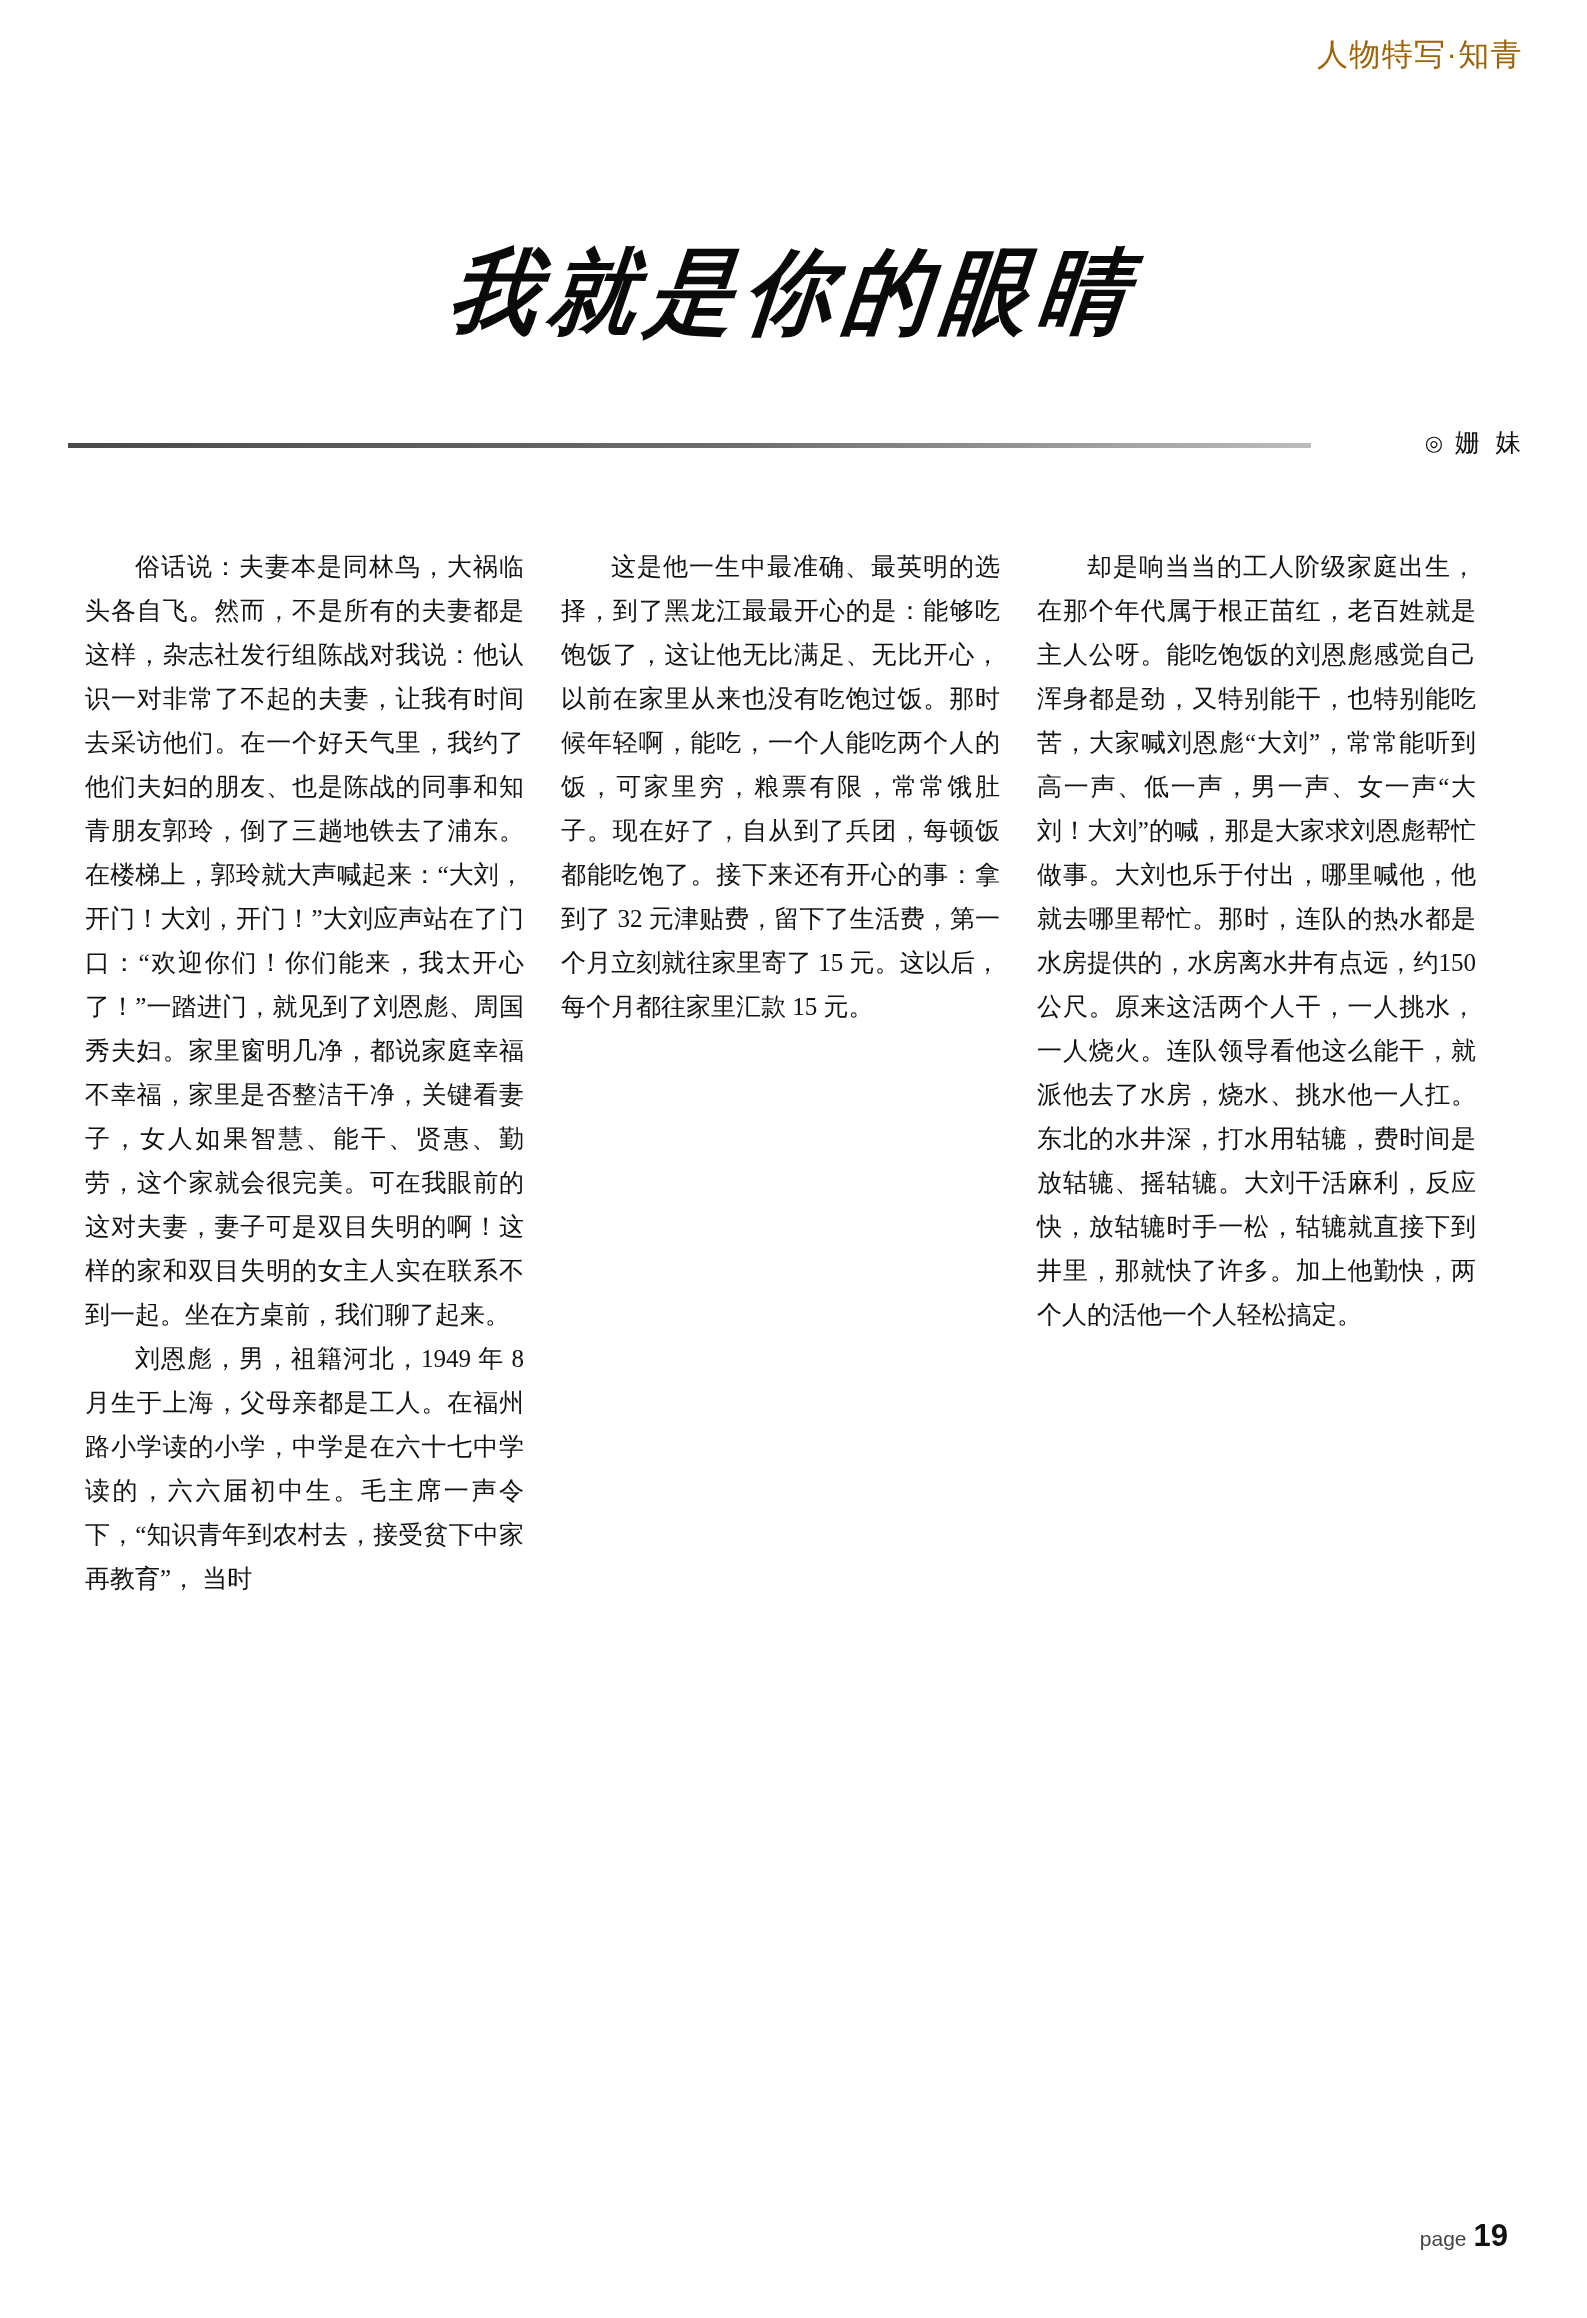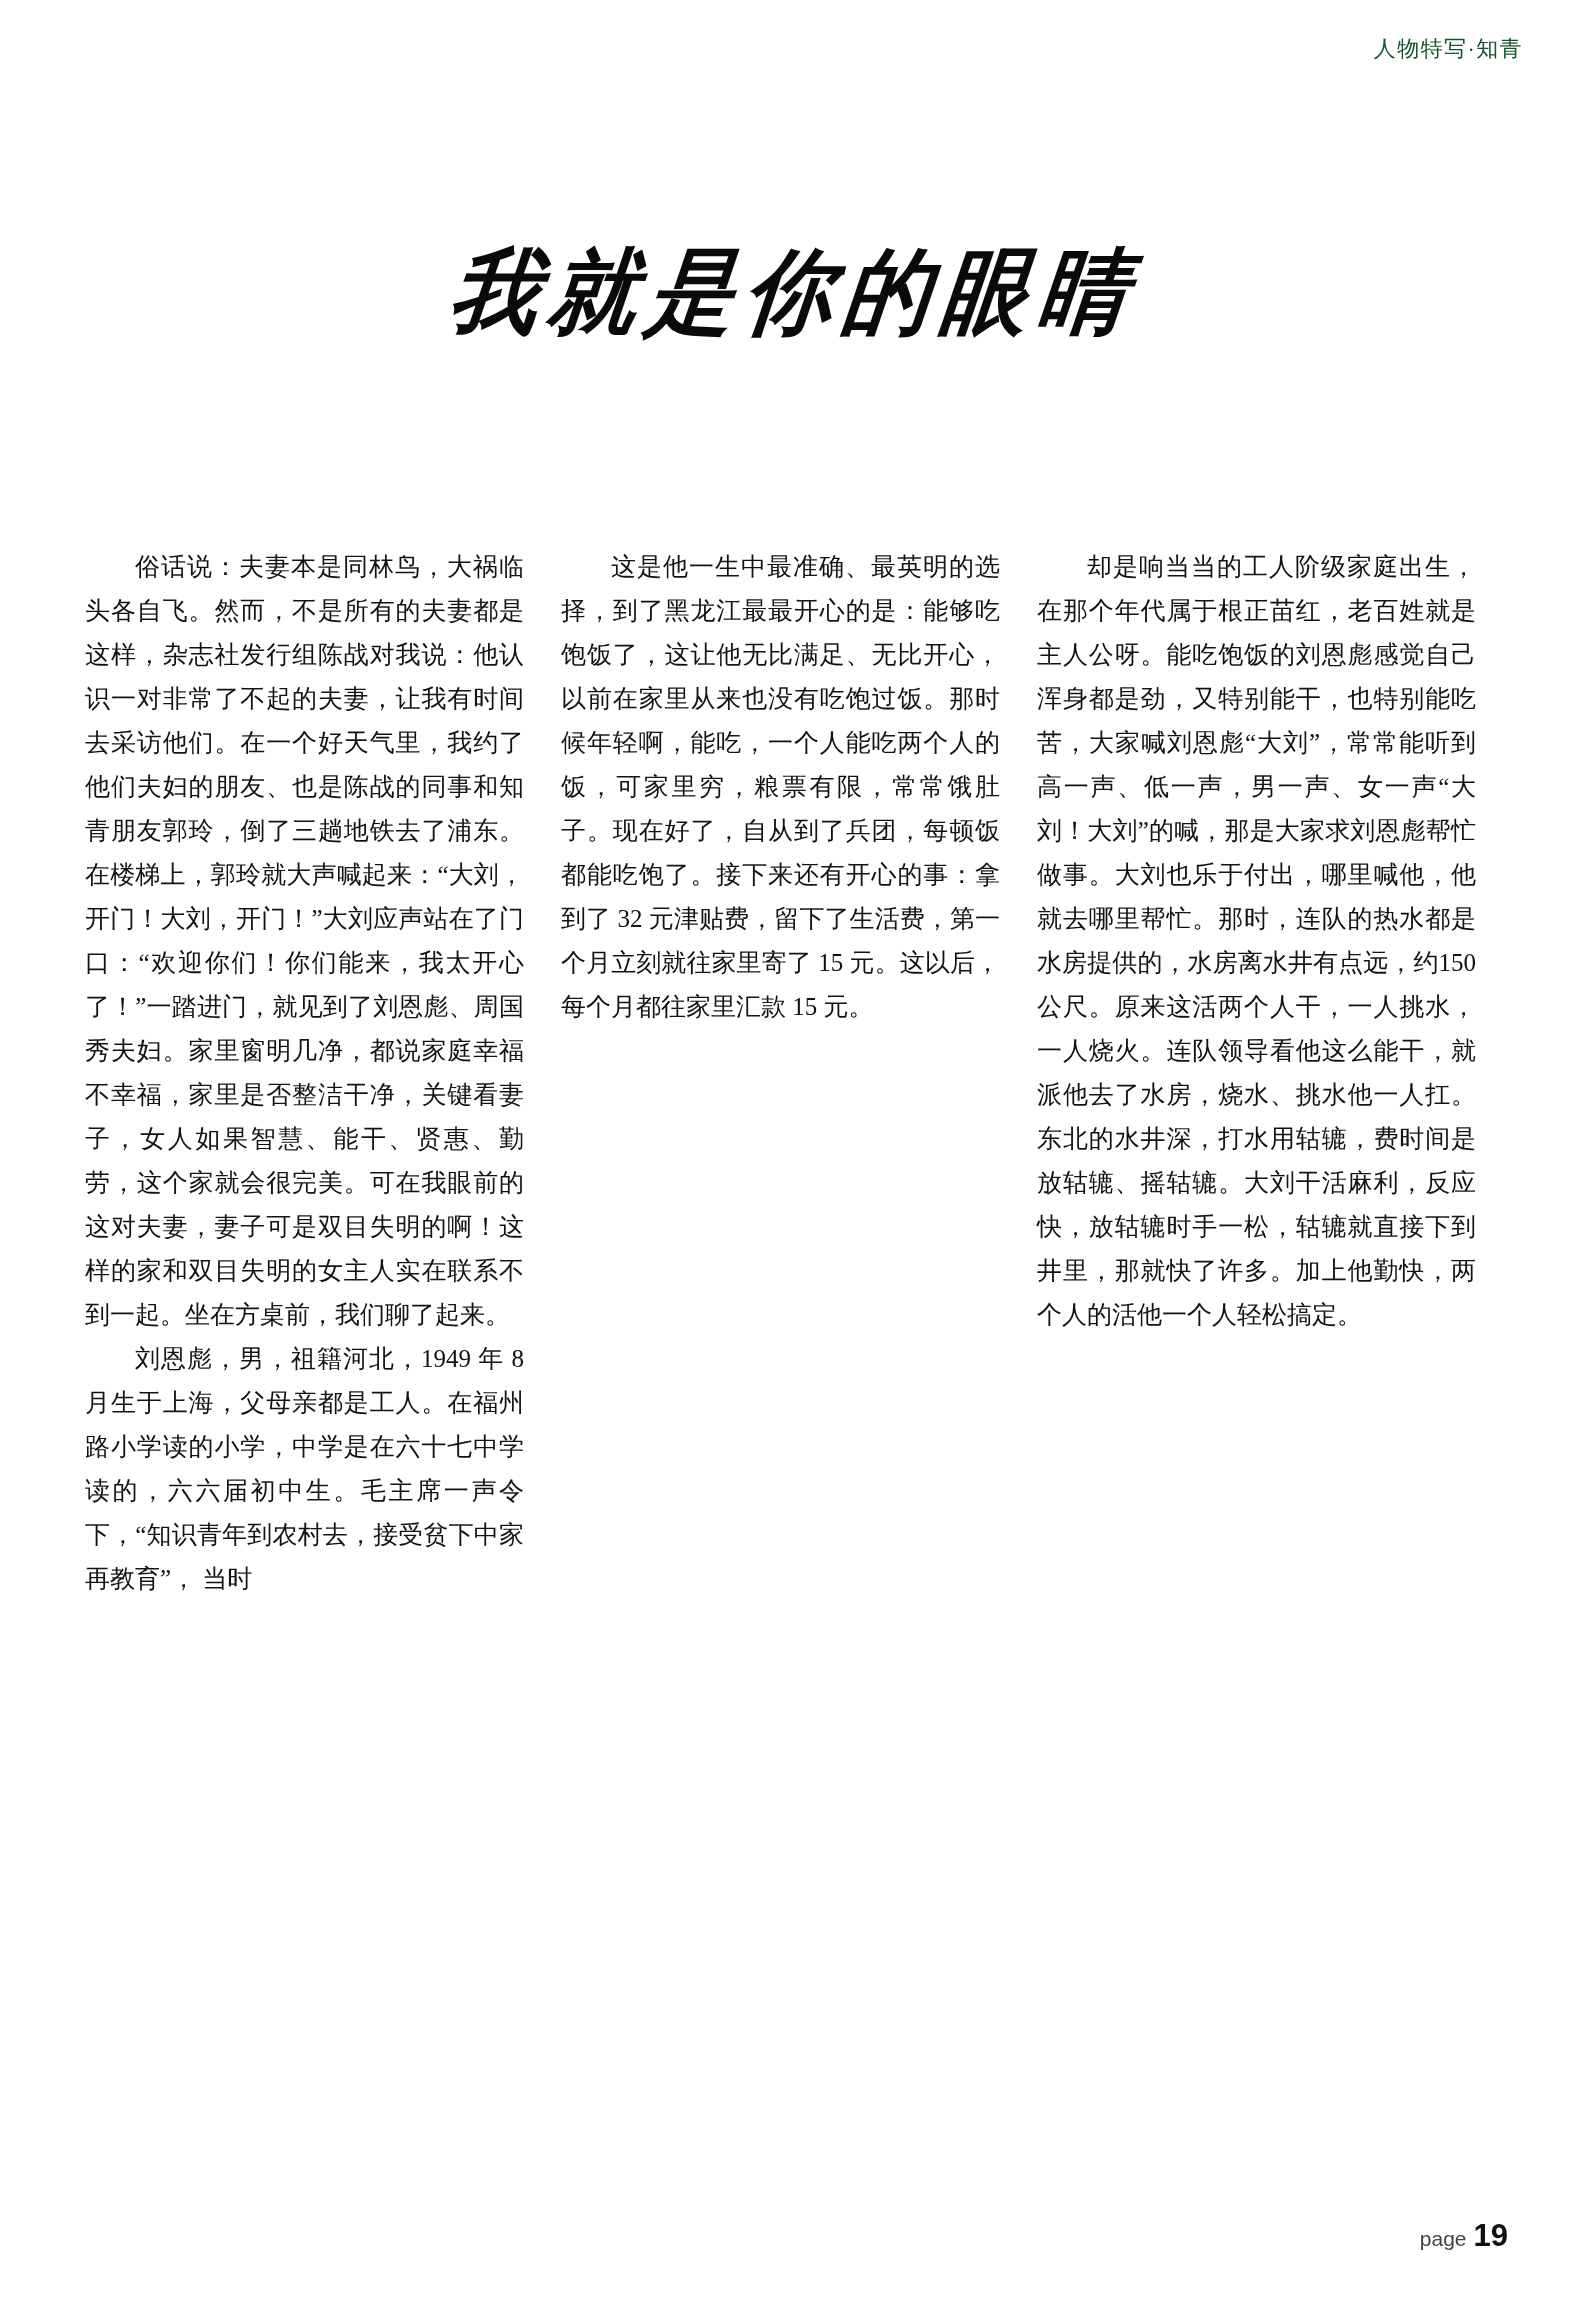--- a/index.html
+++ b/index.html
@@ -19,23 +19,23 @@
     position: absolute;
     inset: 0;
     padding: 0;
   }
 
   
   .running-head {
     position: absolute;
     top: 34px;
     right: 65px;
-    font-size: 22px;
+    font-size: 31px;
     letter-spacing: 1.4px;
-    color: #14532d;
+    color: #a16207;
     font-family: "Liberation Sans", "DejaVu Sans", sans-serif;
   }
 
   
   .title-block {
     position: absolute;
     top: 233px;
     left: 0;
     width: 100%;
     text-align: center;
@@ -128,20 +128,26 @@
 <body>
 
 <div class="page">
 
   <div class="running-head">人物特写·知青</div>
 
   <div class="title-block">
     <div class="article-title">我就是你的眼睛</div>
   </div>
 
+  <div class="rule-wrap">
+    <div class="rule-line"></div>
+    <div class="byline">
+      <span class="mark">◎</span><span>姗</span><span class="sp"></span><span>妹</span>
+    </div>
+  </div>
 
   <div class="columns">
 
     <div class="col">
       <p>俗话说：夫妻本是同林鸟，大祸临头各自飞。然而，不是所有的夫妻都是这样，杂志社发行组陈战对我说：他认识一对非常了不起的夫妻，让我有时间去采访他们。在一个好天气里，我约了他们夫妇的朋友、也是陈战的同事和知青朋友郭玲，倒了三趟地铁去了浦东。在楼梯上，郭玲就大声喊起来：“大刘，开门！大刘，开门！”大刘应声站在了门口：“欢迎你们！你们能来，我太开心了！”一踏进门，就见到了刘恩彪、周国秀夫妇。家里窗明几净，都说家庭幸福不幸福，家里是否整洁干净，关键看妻子，女人如果智慧、能干、贤惠、勤劳，这个家就会很完美。可在我眼前的这对夫妻，妻子可是双目失明的啊！这样的家和双目失明的女主人实在联系不到一起。坐在方桌前，我们聊了起来。</p>
       <p>刘恩彪，男，祖籍河北，1949 年 8 月生于上海，父母亲都是工人。在福州路小学读的小学，中学是在六十七中学读的，六六届初中生。毛主席一声令下，“知识青年到农村去，接受贫下中家再教育”， 当时</p>
     </div>
 
     <div class="col">
       <p>这是他一生中最准确、最英明的选择，到了黑龙江最最开心的是：能够吃饱饭了，这让他无比满足、无比开心，以前在家里从来也没有吃饱过饭。那时候年轻啊，能吃，一个人能吃两个人的饭，可家里穷，粮票有限，常常饿肚子。现在好了，自从到了兵团，每顿饭都能吃饱了。接下来还有开心的事：拿到了 32 元津贴费，留下了生活费，第一个月立刻就往家里寄了 15 元。这以后，每个月都往家里汇款 15 元。</p>

